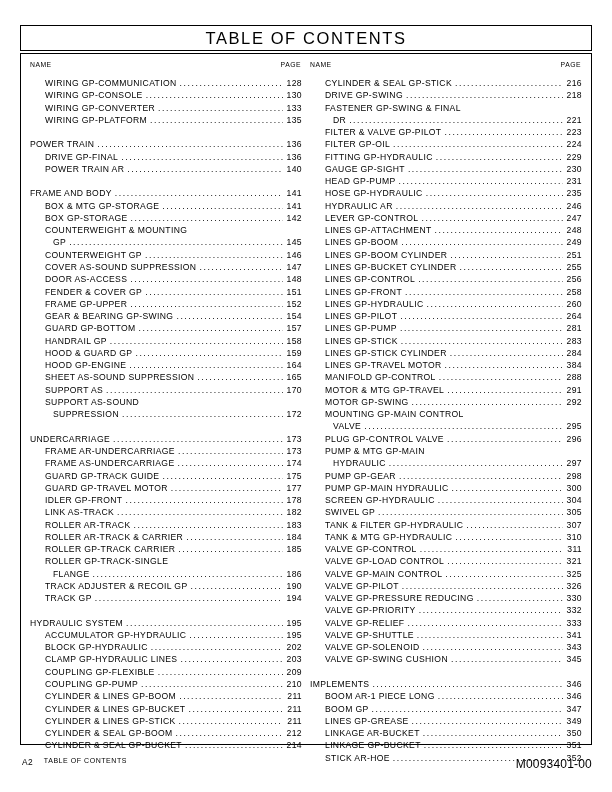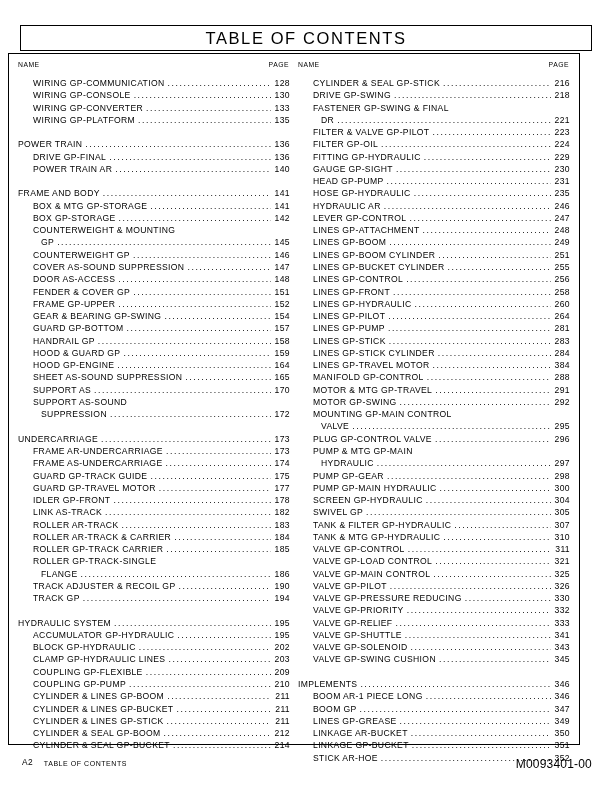--- a/index.html
+++ b/index.html
@@ -38,21 +38,21 @@
   }
   .title-text {
     font-size: 16.5px;
     letter-spacing: 1.6px;
     white-space: nowrap;
   }
 
   
   .content-box {
     position: absolute;
-    left: 8px;
+    left: 20px;
     top: 53px;
     width: 572px;
     height: 692px;
     border: 1.6px solid #000;
     box-sizing: border-box;
     padding: 7px 9px 11px 9px;
   }
 
   .columns {
     display: flex;
@@ -109,21 +109,21 @@
   }
 
   .spacer { height: 12.27px; }
 
   
   .footer-left {
     position: absolute;
     left: 22px;
     top: 757px;
     display: flex;
-    align-items: flex-end;
+    align-items: flex-start;
     font-size: 8.4px;
   }
   .footer-folio { letter-spacing: 0.3px; }
   .footer-title {
     margin-left: 11px;
     font-size: 7px;
     letter-spacing: 0.55px;
   }
   .footer-right {
     position: absolute;

